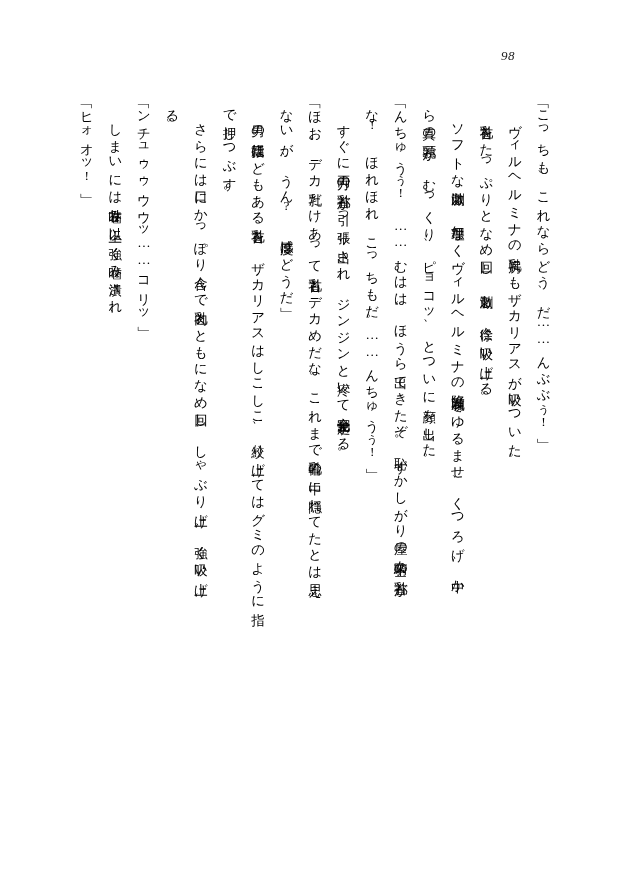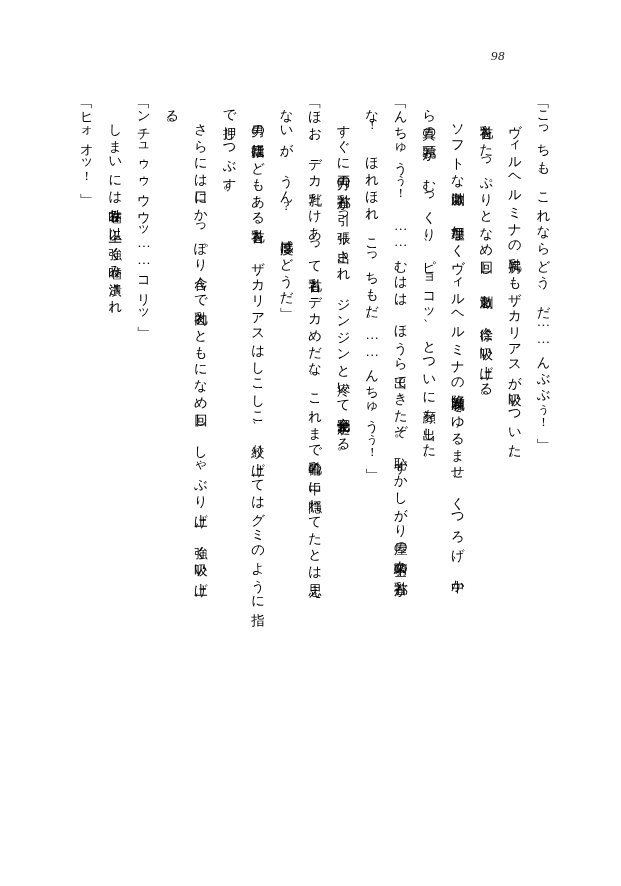--- a/index.html
+++ b/index.html
@@ -13,21 +13,21 @@
     height: 886px;
     background: #ffffff;
     overflow: hidden;
     font-family: "Liberation Serif", "DejaVu Serif", serif;
     color: #000000;
   }
   .page-number {
     position: absolute;
     top: 48px;
     left: 0;
-    right: 116px;
+    right: 106px;
     text-align: right;
     font-size: 13px;
     font-style: italic;
     font-family: "Liberation Serif", "DejaVu Serif", serif;
     color: #222222;
     letter-spacing: 0.5px;
   }
   .body-text {
     position: absolute;
     top: 100px;

